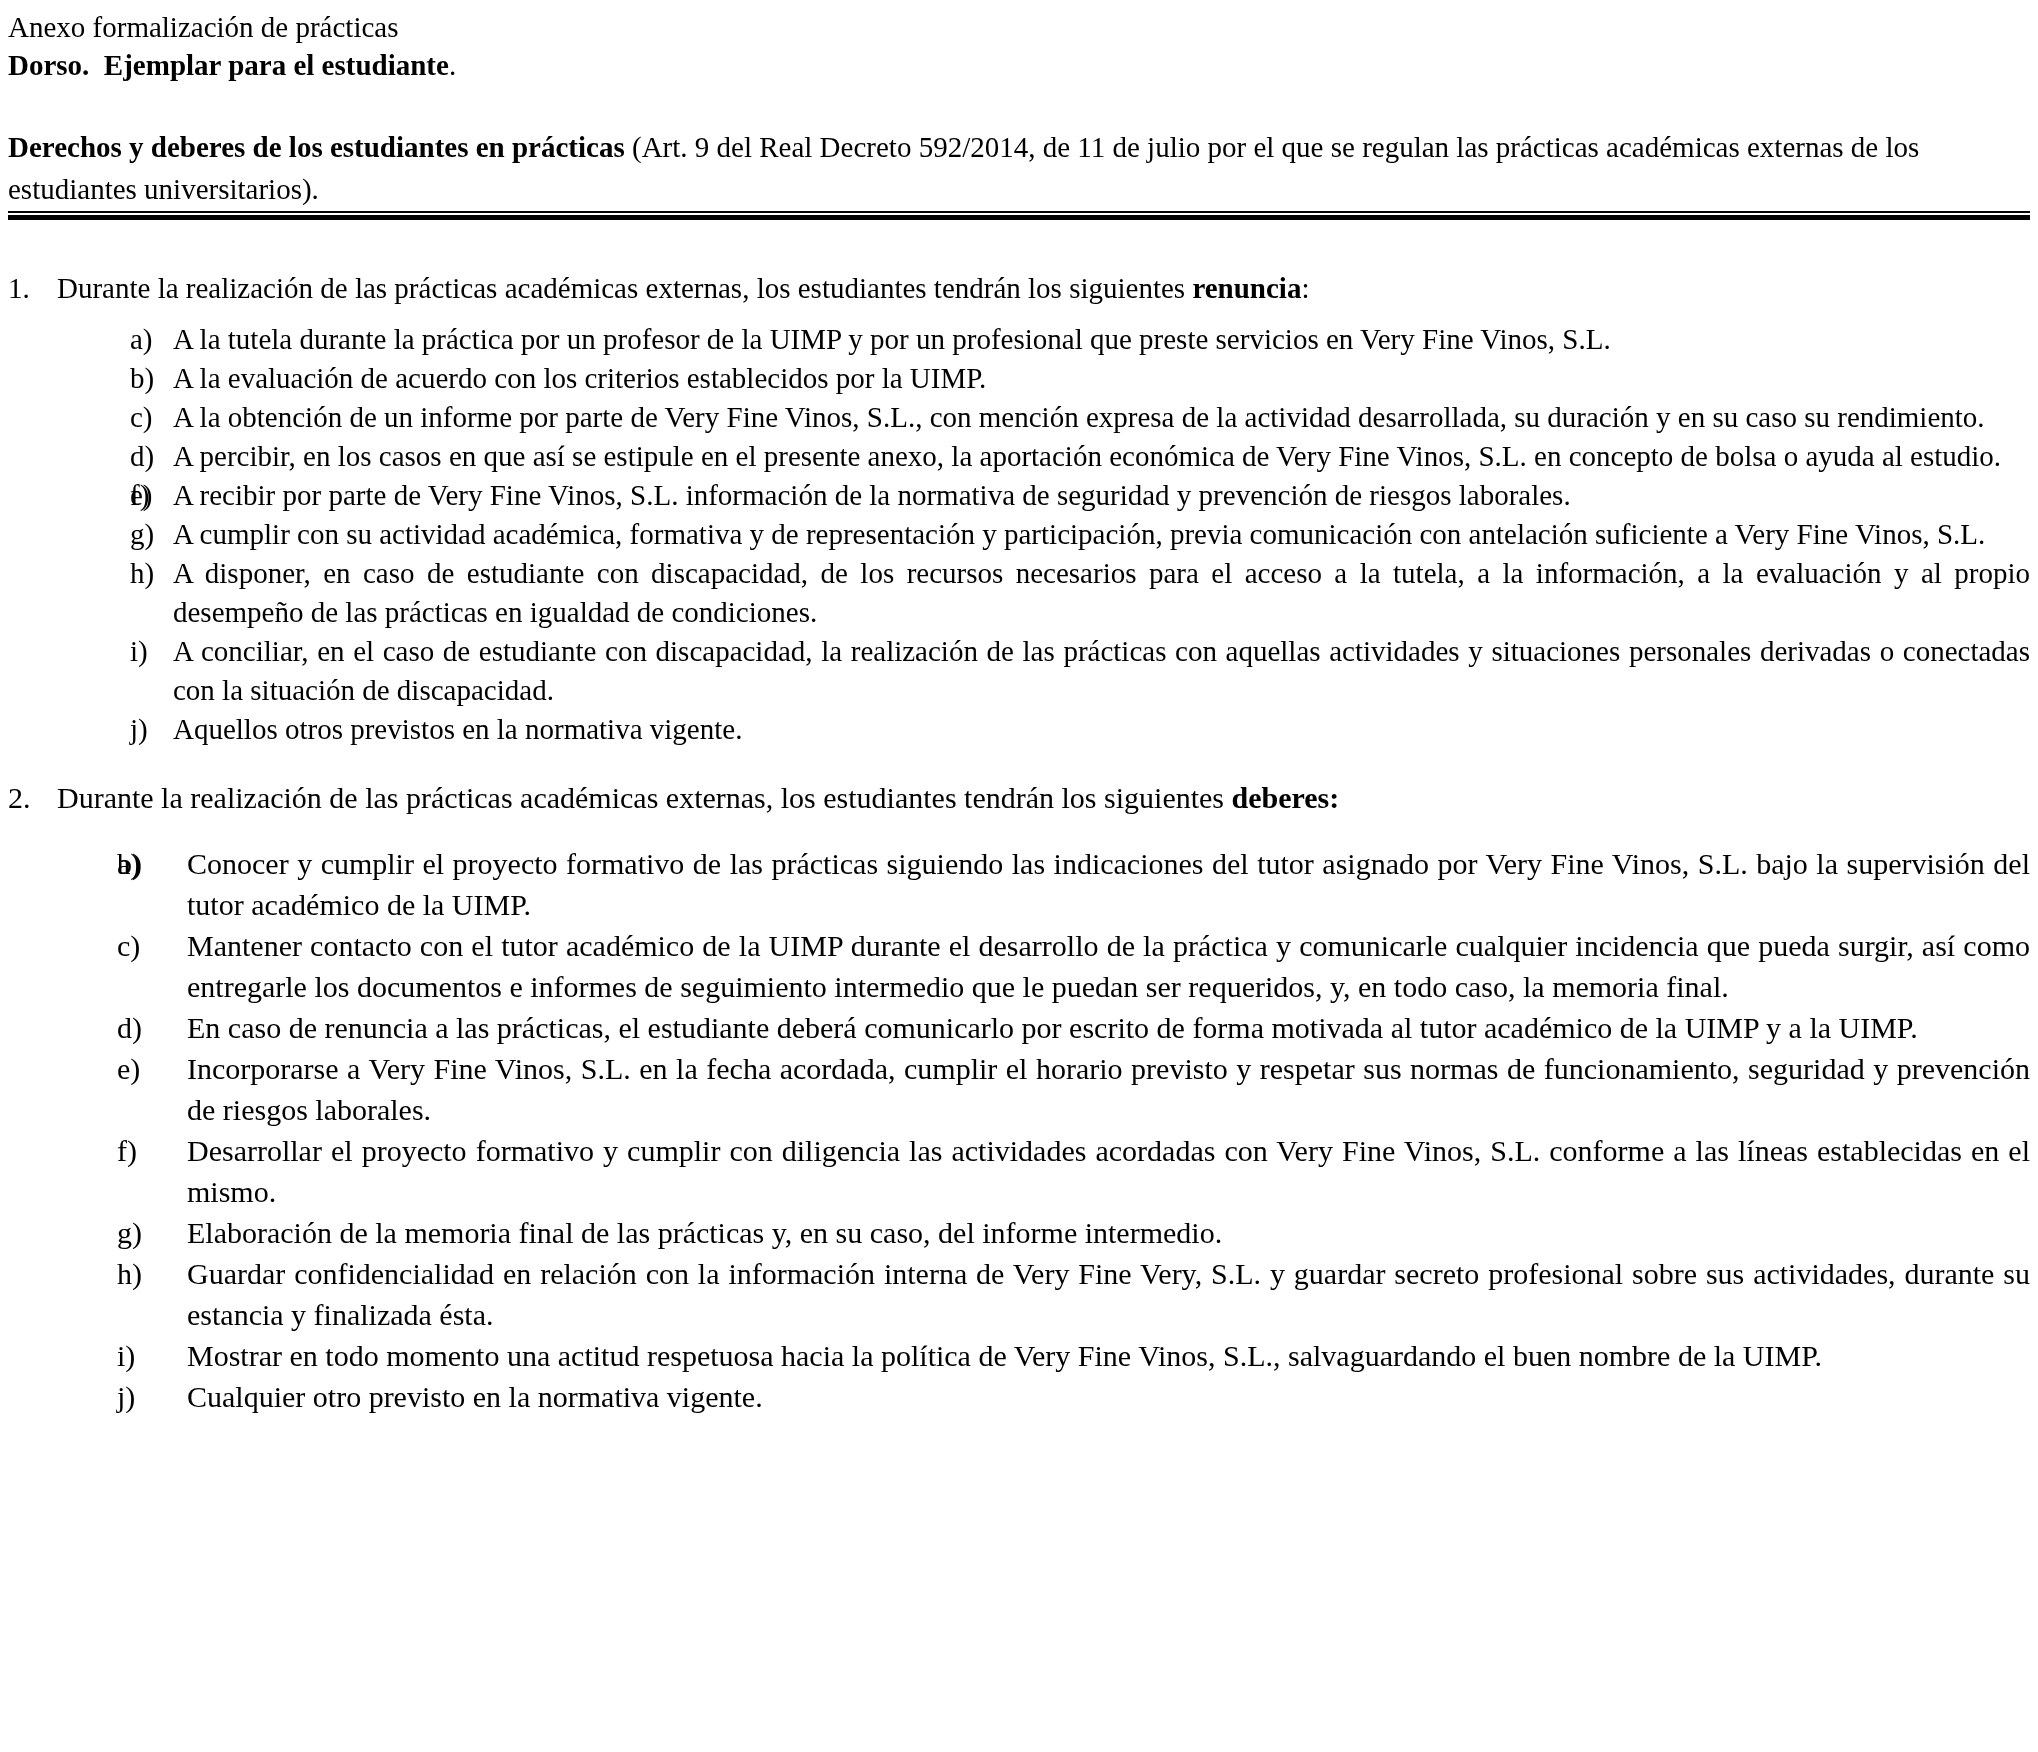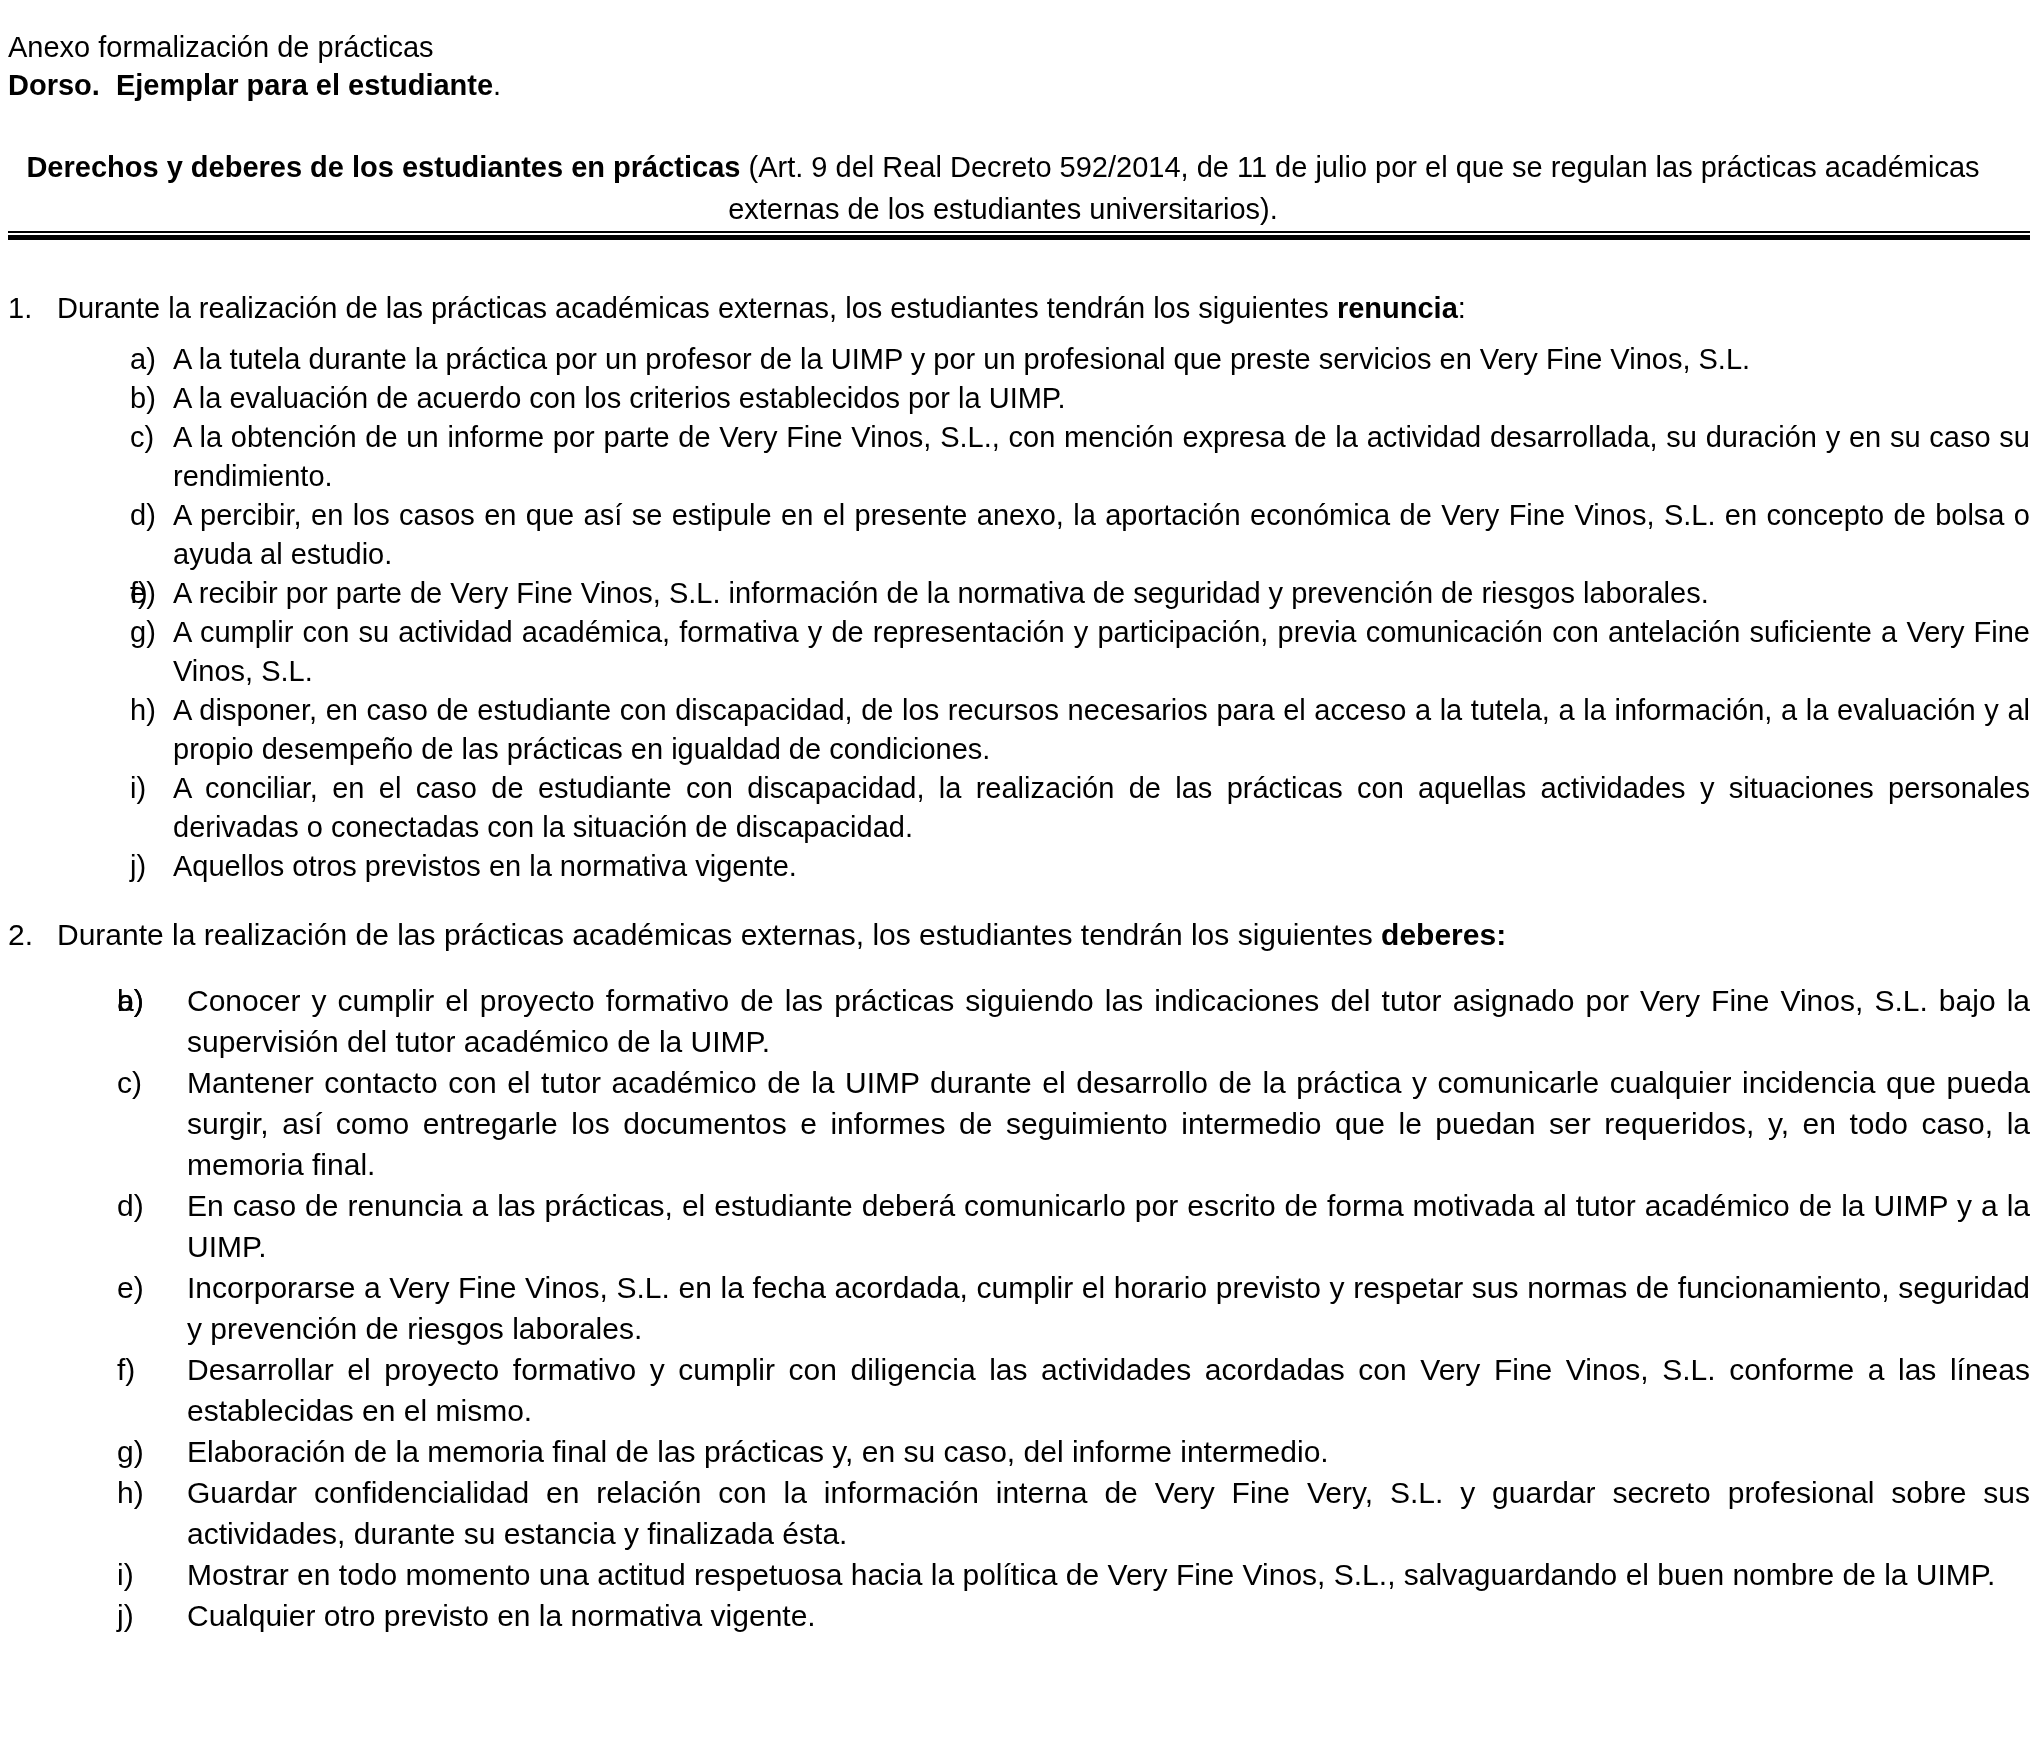--- a/index.html
+++ b/index.html
@@ -4,30 +4,29 @@
 <style>
   html, body { margin: 0; padding: 0; background: #ffffff; }
   .page {
     position: relative;
     width: 2038px;
     height: 1644px;
     box-sizing: border-box;
     padding: 8px 8px 0 8px;
     background: #ffffff;
     color: #000000;
-    font-family: Liberation Sans, sans-serif;
+    font-family: Liberation Serif, serif;
     overflow: hidden;
-    margin-top: 20px;
   }
   .title-line { font-size: 29px; line-height: 38px; }
   .subtitle-line { font-size: 29px; line-height: 38px; }
   .subtitle-red { font-weight: bold; color: #000000; white-space: pre-wrap; }
   .subtitle-period { color: #000000; }
 
-  .intro { margin-top: 42px; font-size: 29px; line-height: 42px; max-width: 1990px; text-align: center; }
+  .intro { margin-top: 42px; font-size: 29px; line-height: 42px; max-width: 1990px; }
   .intro-bold { font-weight: bold; }
 
   .rule {
     margin-top: 1px;
     height: 9px;
     box-sizing: border-box;
     border-top: 2px solid #000;
     border-bottom: 5px solid #000;
   }
 

